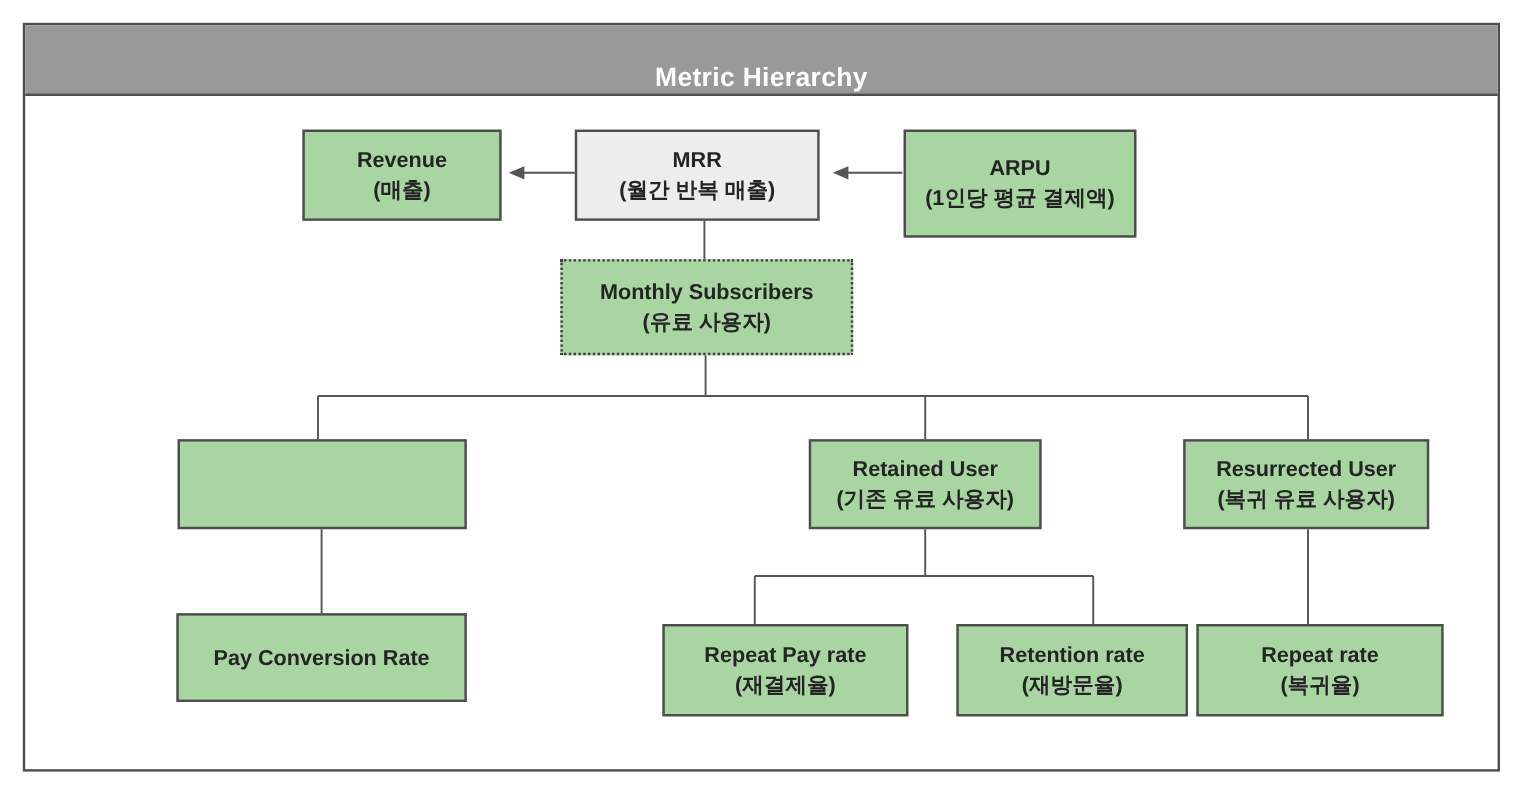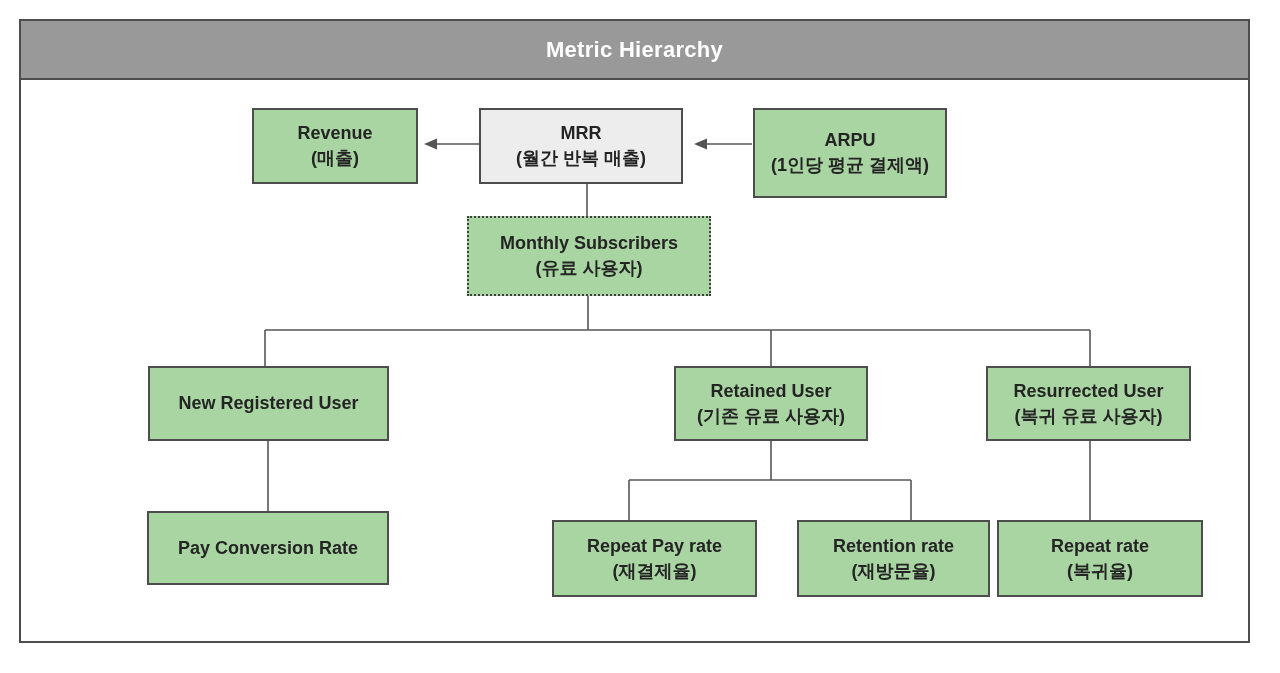--- a/index.html
+++ b/index.html
@@ -16,21 +16,21 @@
   body{font-family:"Liberation Sans","DejaVu Sans",sans-serif;position:relative;}
 
   .frame{
     position:absolute;left:19px;top:19px;width:1231px;height:624px;
     background:#ffffff;border:2px solid var(--border-dark);
   }
   .header{
     position:absolute;left:0;top:0;width:100%;height:59px;
     background:var(--header-fill);
     border-bottom:2px solid var(--border-dark);
-    display:flex;align-items:center;justify-content:center;
+    display:flex;align-items:flex-end;justify-content:center;
   }
   .header .title{
     color:var(--title-color);font-size:22px;font-weight:bold;letter-spacing:.3px;
   }
 
   svg.connectors{
     position:absolute;left:0;top:0;width:1280px;height:673px;
     pointer-events:none;z-index:1;
   }
   svg.connectors line{stroke:var(--line-color);stroke-width:1.6;}
@@ -123,21 +123,20 @@
   <span>ARPU</span>
   <span>(1인당 평균 결제액)</span>
 </div>
 
 <div class="node dotted n-monthly">
   <span>Monthly Subscribers</span>
   <span>(유료 사용자)</span>
 </div>
 
 <div class="node green n-newreg">
-  <span>New Registered User</span>
 </div>
 
 <div class="node green n-retained">
   <span>Retained User</span>
   <span>(기존 유료 사용자)</span>
 </div>
 
 <div class="node green n-resurrected">
   <span>Resurrected User</span>
   <span>(복귀 유료 사용자)</span>

